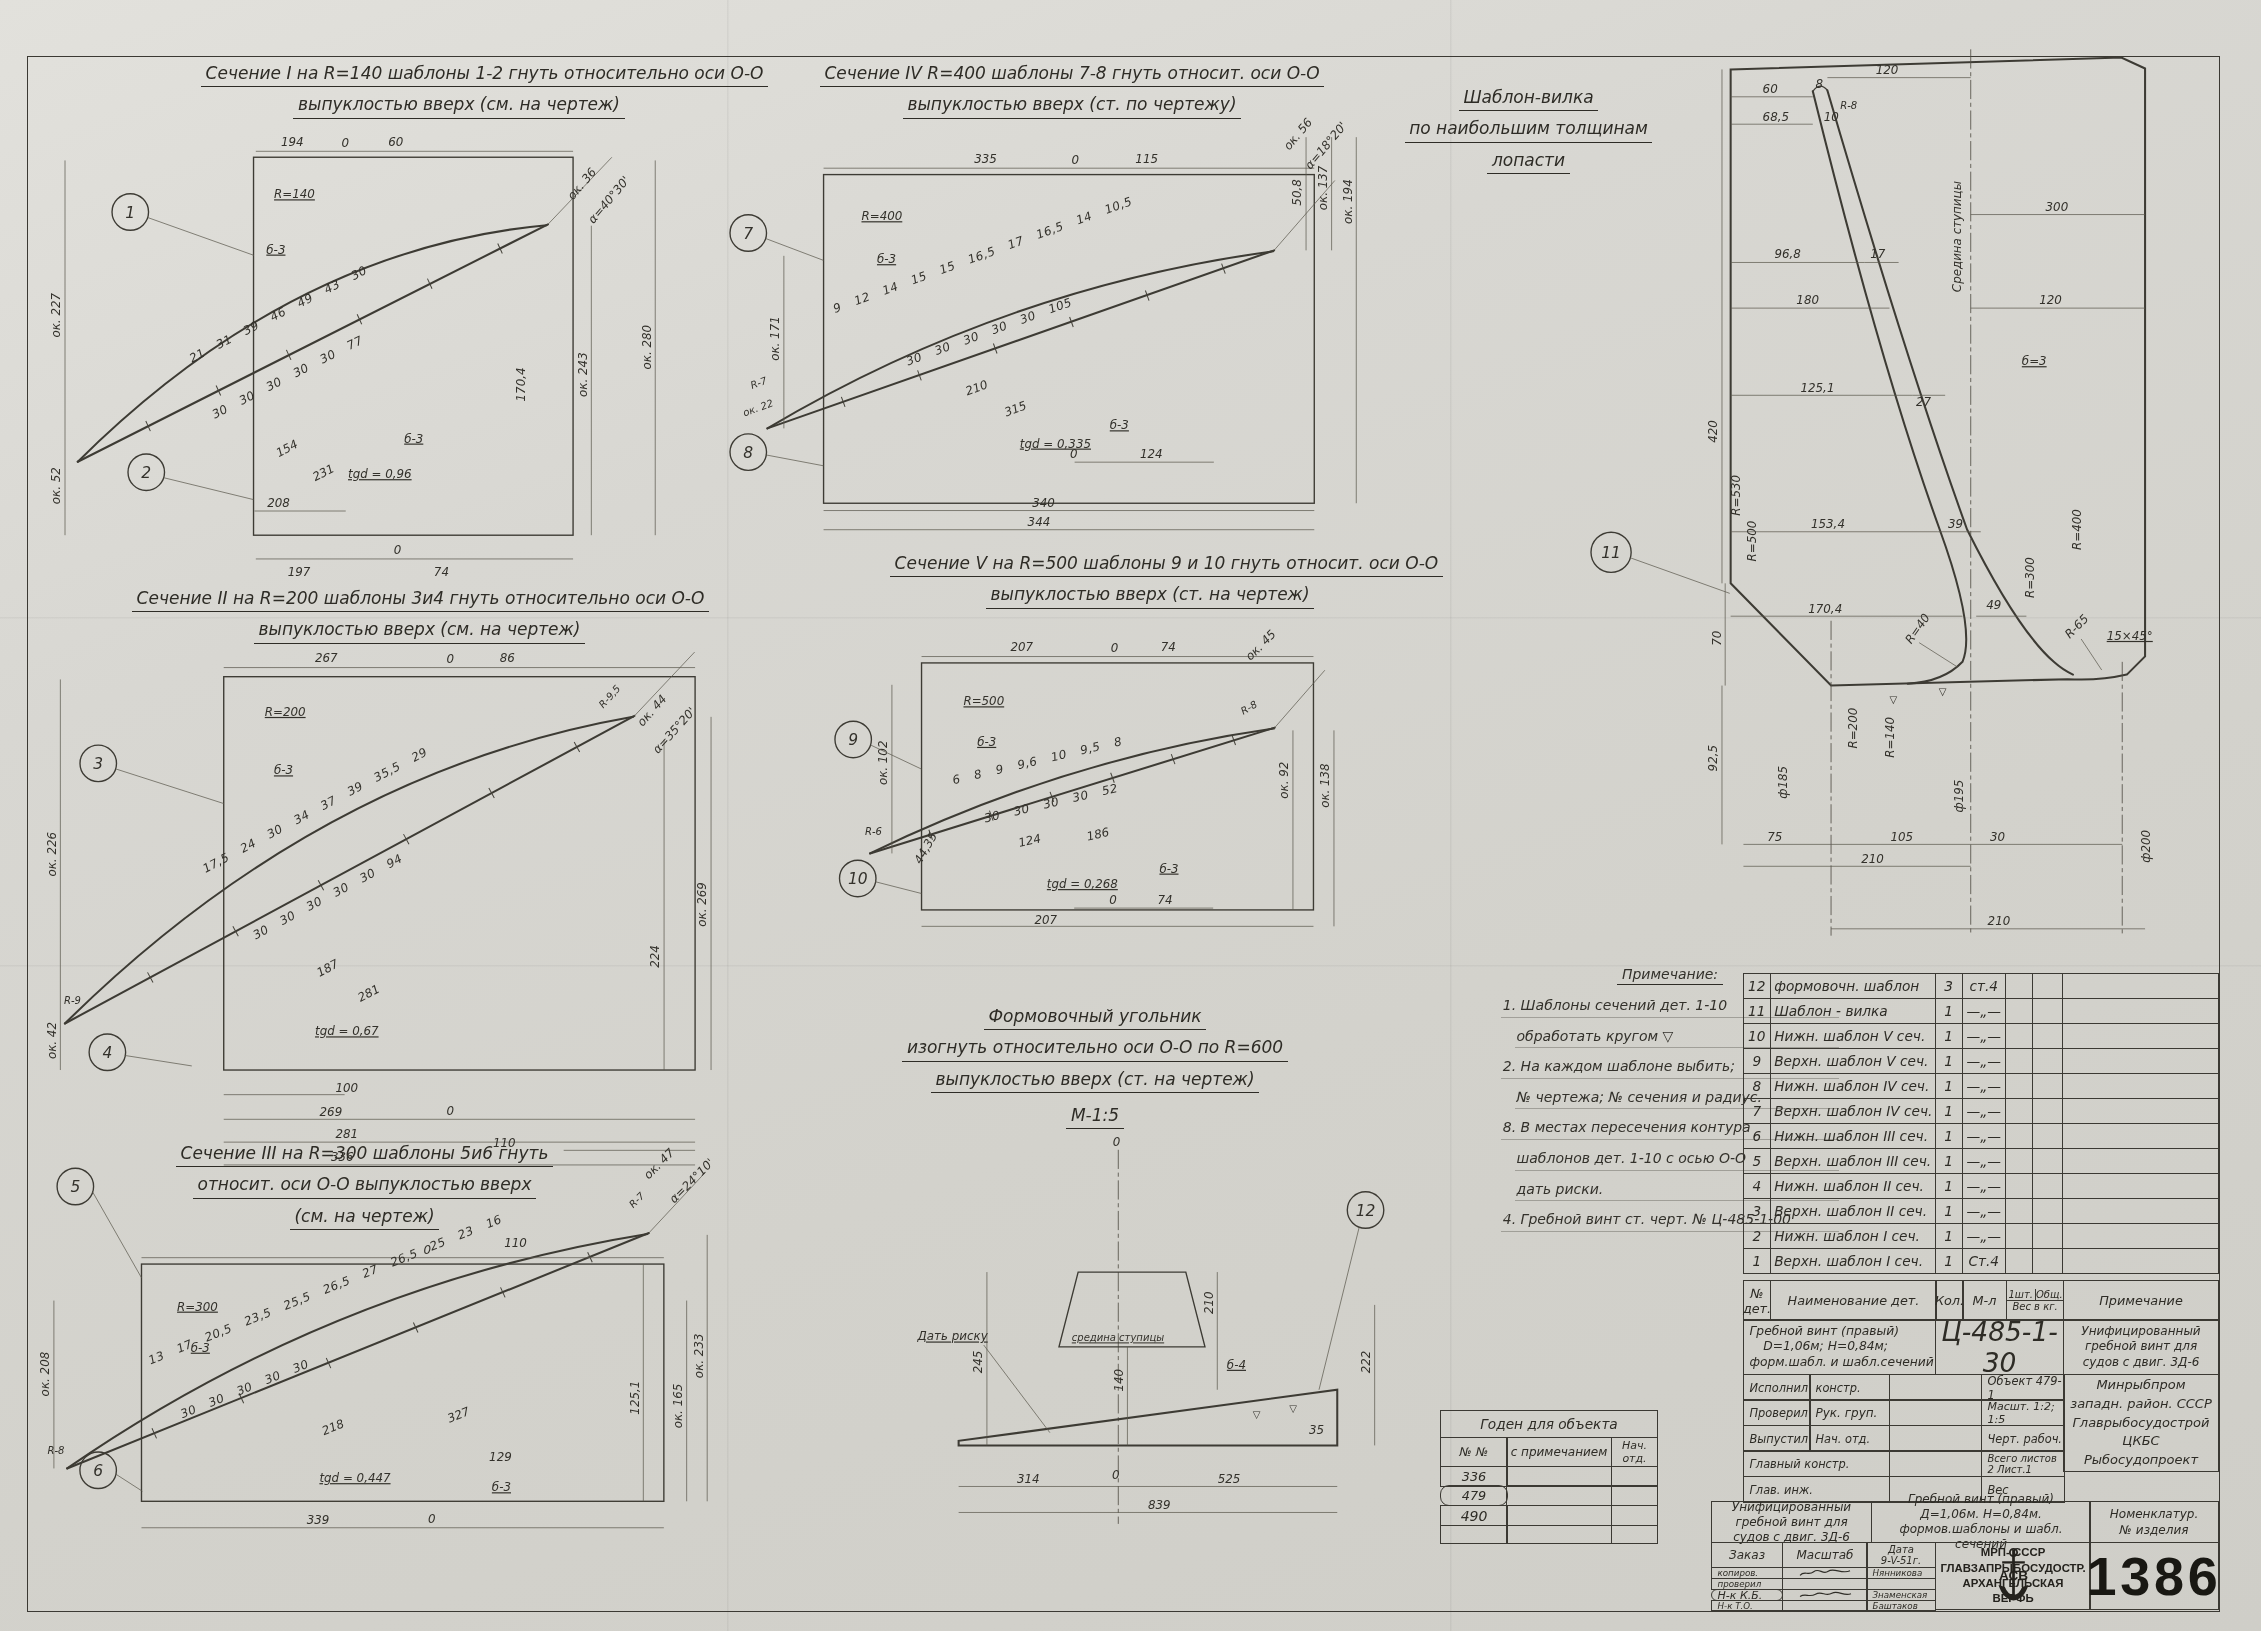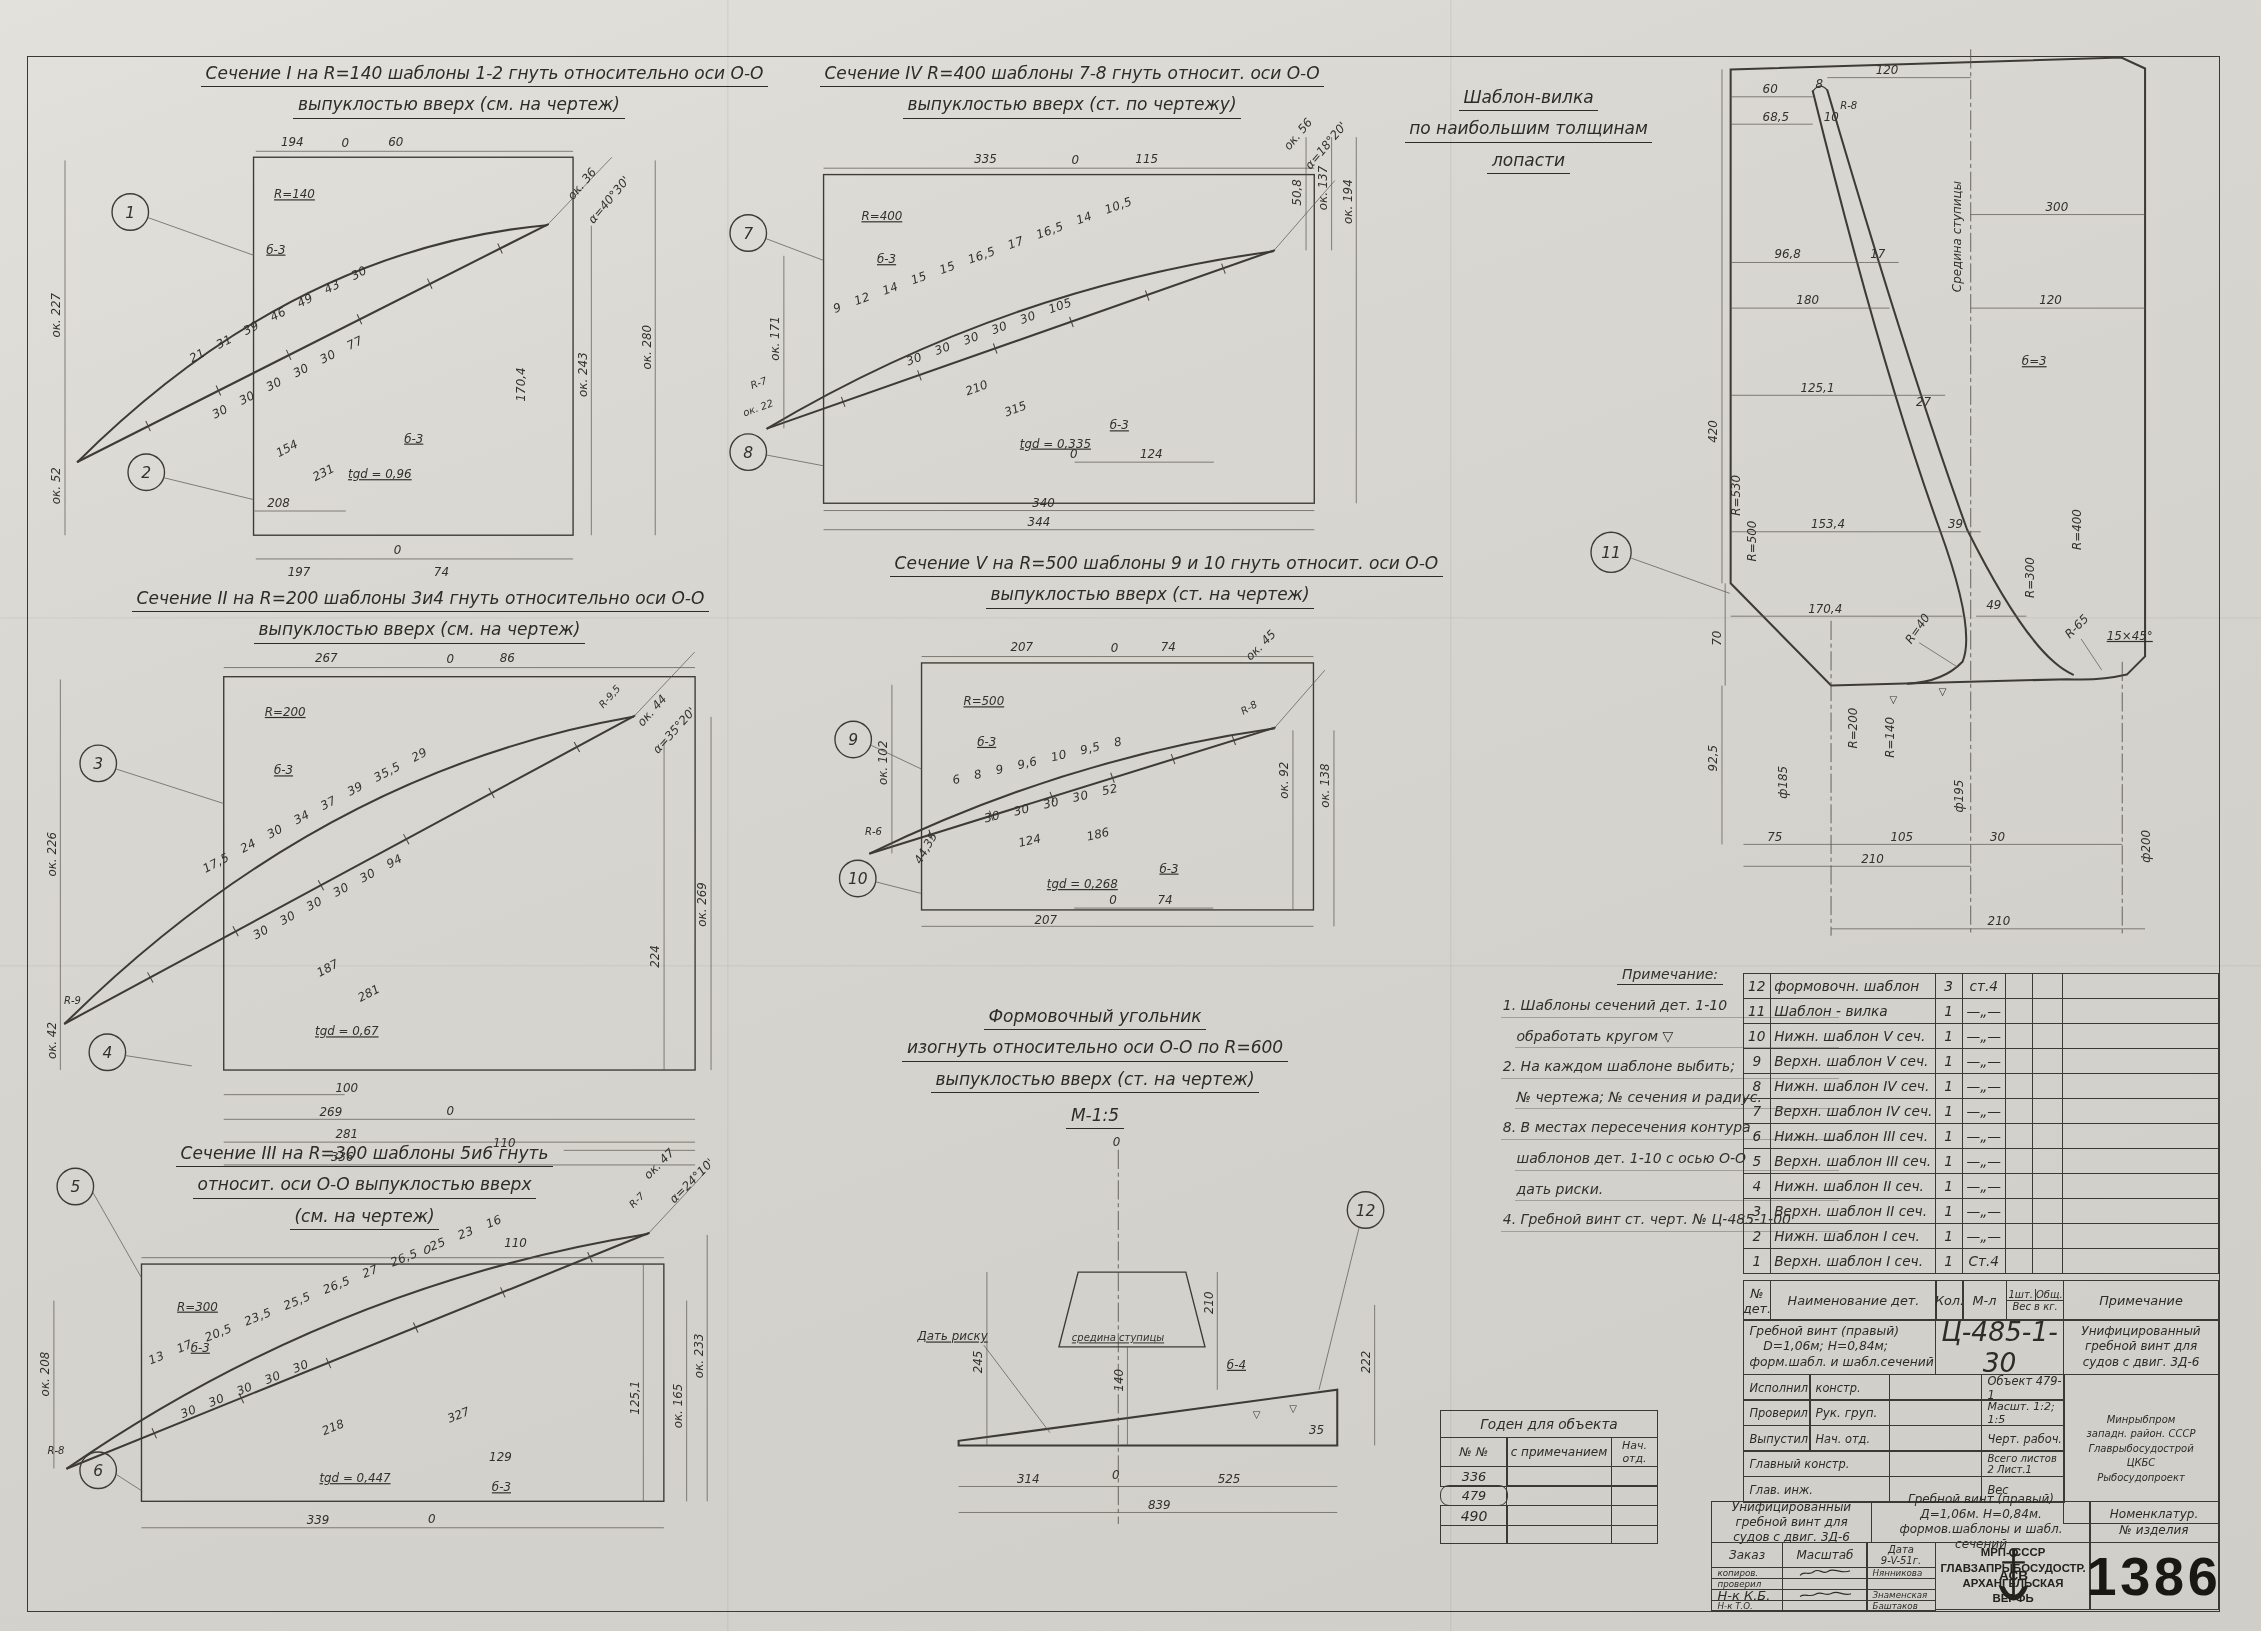--- a/index.html
+++ b/index.html
@@ -653,21 +653,21 @@
   <div class="tb-cell tb-left" style="left:1981px;top:1450px;width:84px;height:27px;font-size:10px;">
       <span>Всего листов 2   Лист.1</span>
     </div>
   <div class="tb-cell tb-left" style="left:1743px;top:1476px;width:147px;height:27px;font-size:11.4px;">
       <span>Глав. инж.</span>
     </div>
   <div class="tb-cell" style="left:1889px;top:1476px;width:93px;height:27px;"></div>
   <div class="tb-cell tb-left" style="left:1981px;top:1476px;width:84px;height:27px;font-size:11.4px;">
       <span>Вес</span>
     </div>
-  <div class="tb-cell" style="left:2063px;top:1374px;width:156px;height:150px;font-size:10px;line-height:1.45;">
+  <div class="tb-cell" style="left:2063px;top:1374px;width:156px;height:98px;font-size:13px;line-height:1.45;">
     <span>Минрыбпром</span>
     <span>западн. район. СССР</span>
     <span>Главрыбосудострой</span>
     <span>ЦКБС</span>
     <span>Рыбосудопроект</span>
   </div>
 
   <div class="tb-cell" style="left:1711px;top:1501px;width:161px;height:42px;font-size:12px;line-height:1.25;">
     <span>Унифицированный</span>
       <span>гребной винт для</span>
@@ -701,21 +701,21 @@
       </svg>
   </div>
   <div class="tb-cell tb-left" style="left:1866px;top:1567px;width:70px;height:12.3px;font-size:8.7px;">
       <span>Нянникова</span>
     </div>
   <div class="tb-cell tb-left" style="left:1711px;top:1578px;width:72px;height:12.3px;font-size:8.7px;">
       <span>проверил</span>
     </div>
   <div class="tb-cell" style="left:1782px;top:1578px;width:86px;height:12.3px;"></div>
   <div class="tb-cell" style="left:1866px;top:1578px;width:70px;height:12.3px;"></div>
-  <div class="tb-cell tb-left" style="left:1711px;top:1589px;width:72px;height:12.3px;font-size:13px;">
+  <div class="tb-cell tb-left" style="left:1711px;top:1589px;width:72px;height:12.3px;font-size:11px;border-radius:6px;">
       <span>Н-к К.Б.</span>
     </div>
   <div class="tb-cell" style="left:1782px;top:1589px;width:86px;height:12.3px;">
     <svg width="55" height="8.2" viewBox="0 0 120 18">
         <path class="sq" d="M4,12 C16,4 24,15 38,7 S60,13 74,5 S100,13 116,6"></path>
       </svg>
   </div>
   <div class="tb-cell tb-left" style="left:1866px;top:1589px;width:70px;height:12.3px;font-size:8.7px;">
       <span>Знаменская</span>
     </div>

